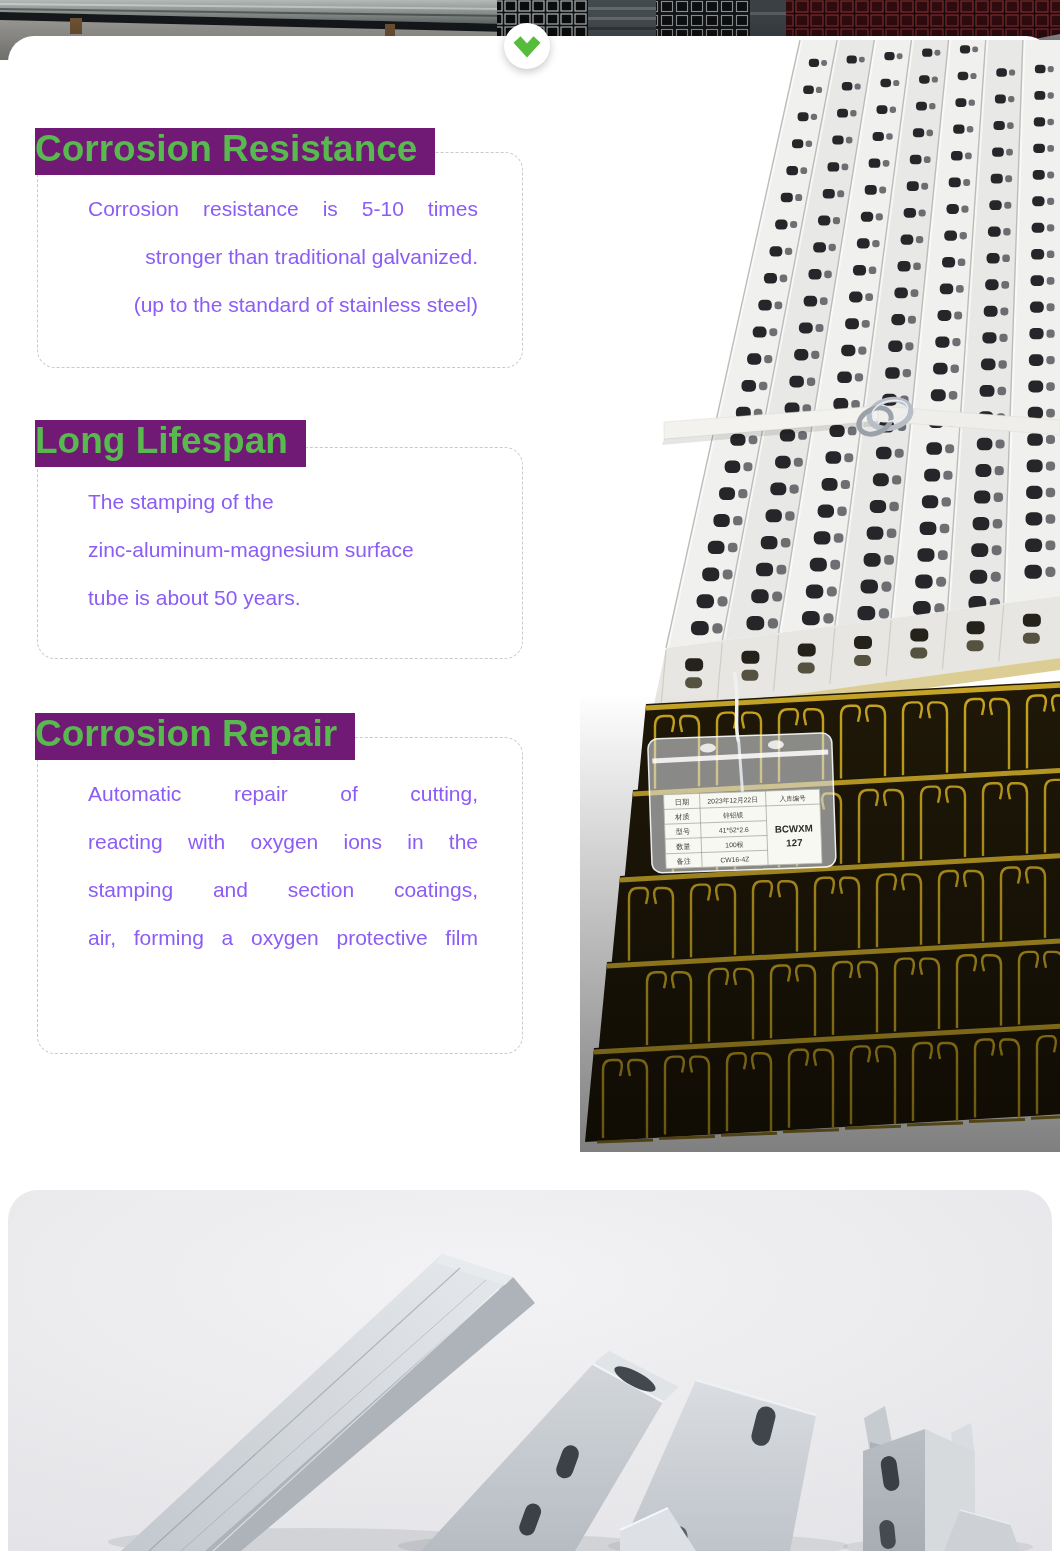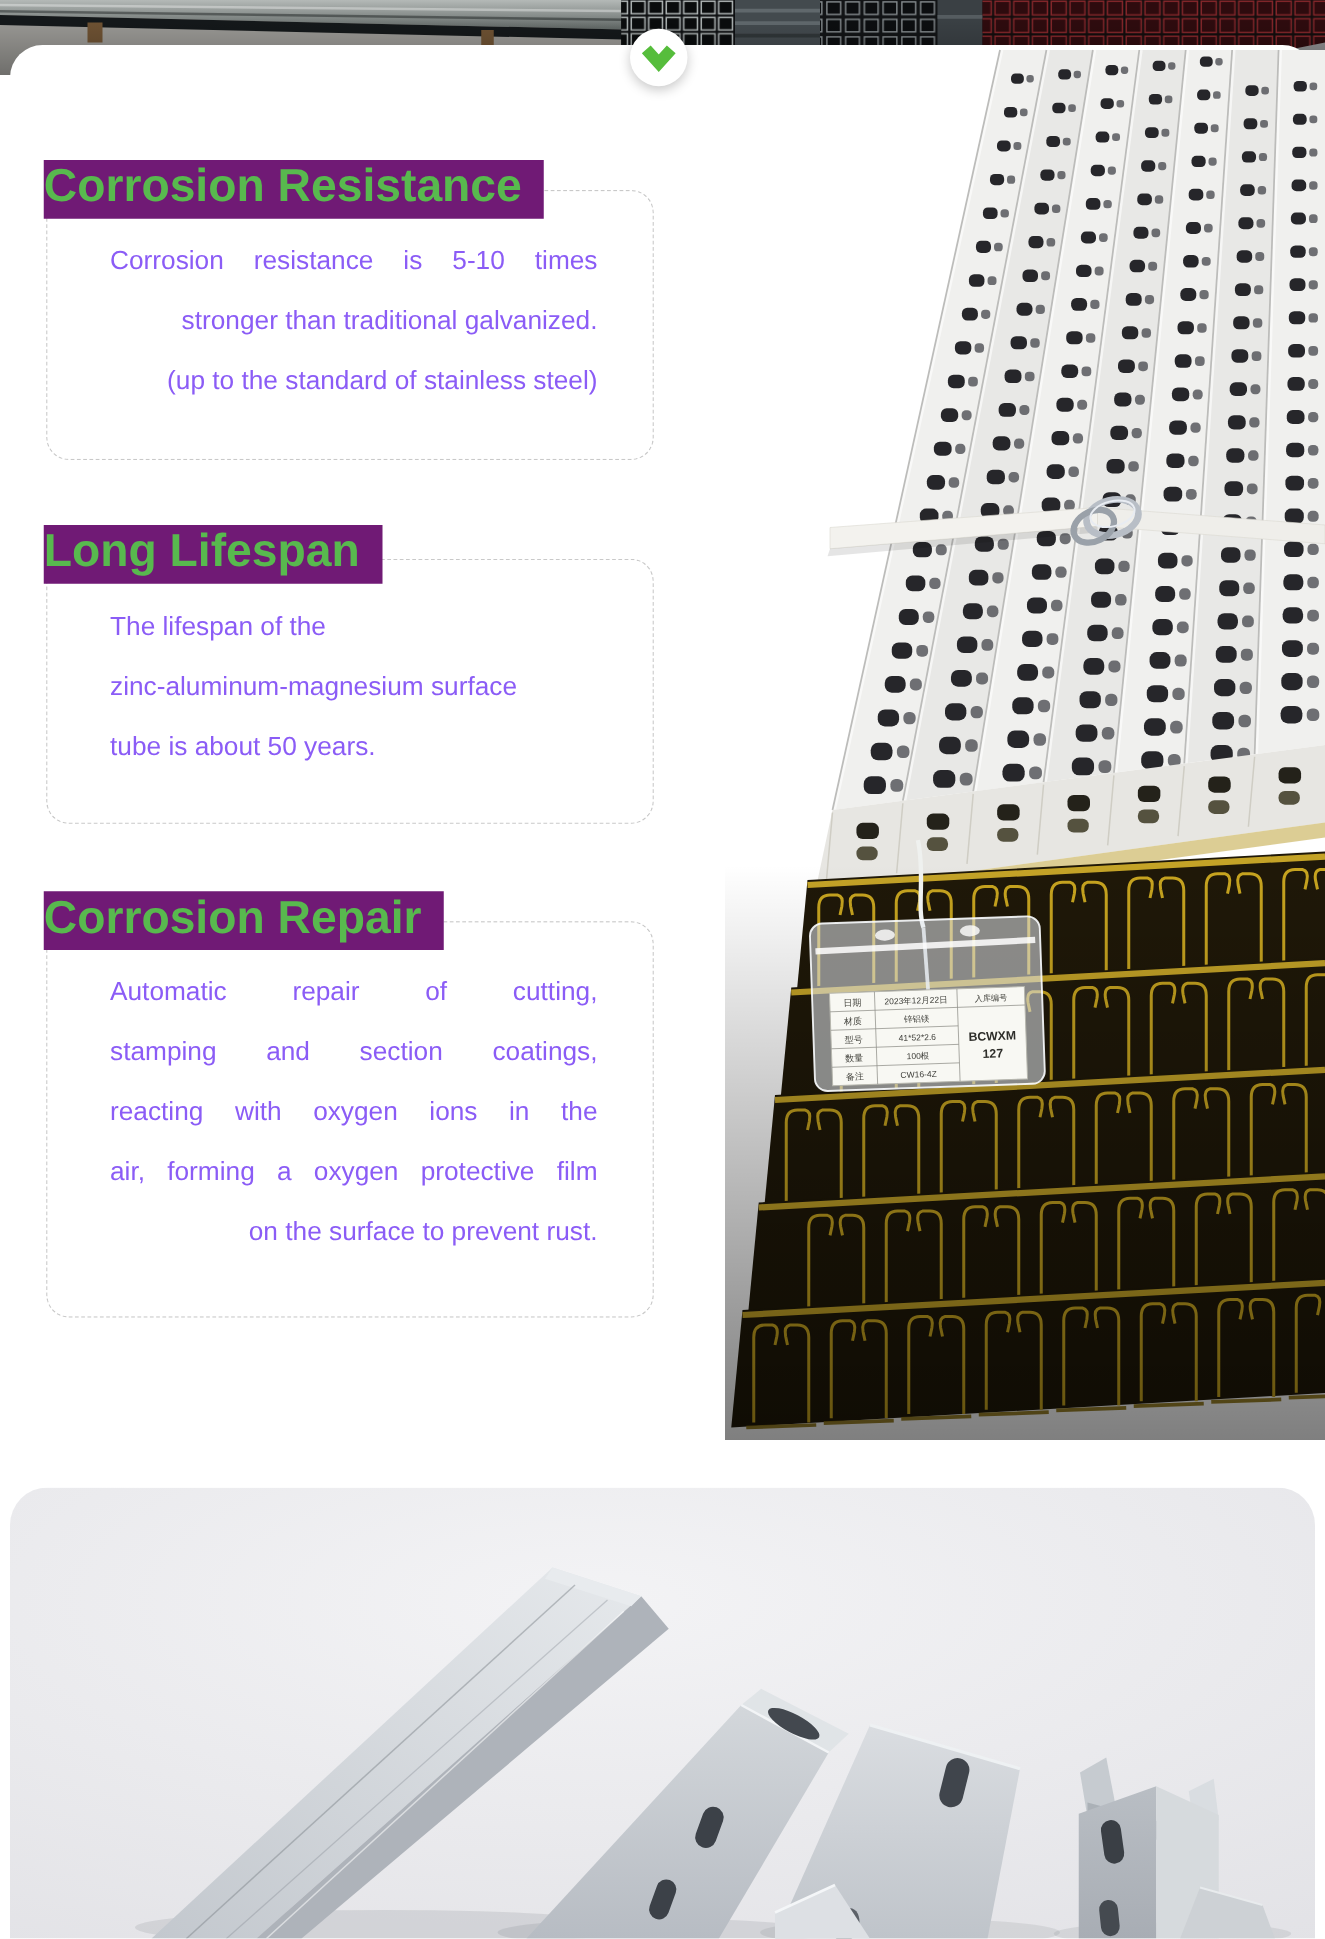--- a/index.html
+++ b/index.html
@@ -91,32 +91,31 @@
 
   <h2 class="ftitle" style="left:35px;top:128px">Corrosion Resistance</h2>
   <div class="fbox pad1 jbox" style="left:37px;top:152px;width:486px;height:216px">
     <div class="fline j">Corrosion resistance is 5-10 times</div>
     <div class="fline">stronger than traditional galvanized.</div>
     <div class="fline">(up to the standard of stainless steel)</div>
   </div>
 
   <h2 class="ftitle" style="left:35px;top:420px">Long Lifespan</h2>
   <div class="fbox pad2" style="left:37px;top:447px;width:486px;height:212px">
-    <div class="fline">The lifespan of the</div>
+    <div class="fline">The stamping of the</div>
     <div class="fline">zinc-aluminum-magnesium surface</div>
     <div class="fline">tube is about 50 years.</div>
   </div>
 
   <h2 class="ftitle" style="left:35px;top:713px">Corrosion Repair</h2>
   <div class="fbox pad1 jbox" style="left:37px;top:737px;width:486px;height:317px">
     <div class="fline j">Automatic repair of cutting,</div>
+    <div class="fline j">reacting with oxygen ions in the</div>
     <div class="fline j">stamping and section coatings,</div>
-    <div class="fline j">reacting with oxygen ions in the</div>
     <div class="fline j">air, forming a oxygen protective film</div>
-    <div class="fline">on the surface to prevent rust.</div>
   </div>
 
   <div class="photo">
     <svg width="500" height="1120" viewBox="0 0 500 1120">
       <defs>
         <linearGradient id="gStack" x1="0" y1="0" x2="0" y2="1">
           <stop offset="0" stop-color="rgba(0,0,0,0)"></stop>
             <stop offset="1" stop-color="rgba(0,0,0,0.5)"></stop>
         </linearGradient>
       </defs>

